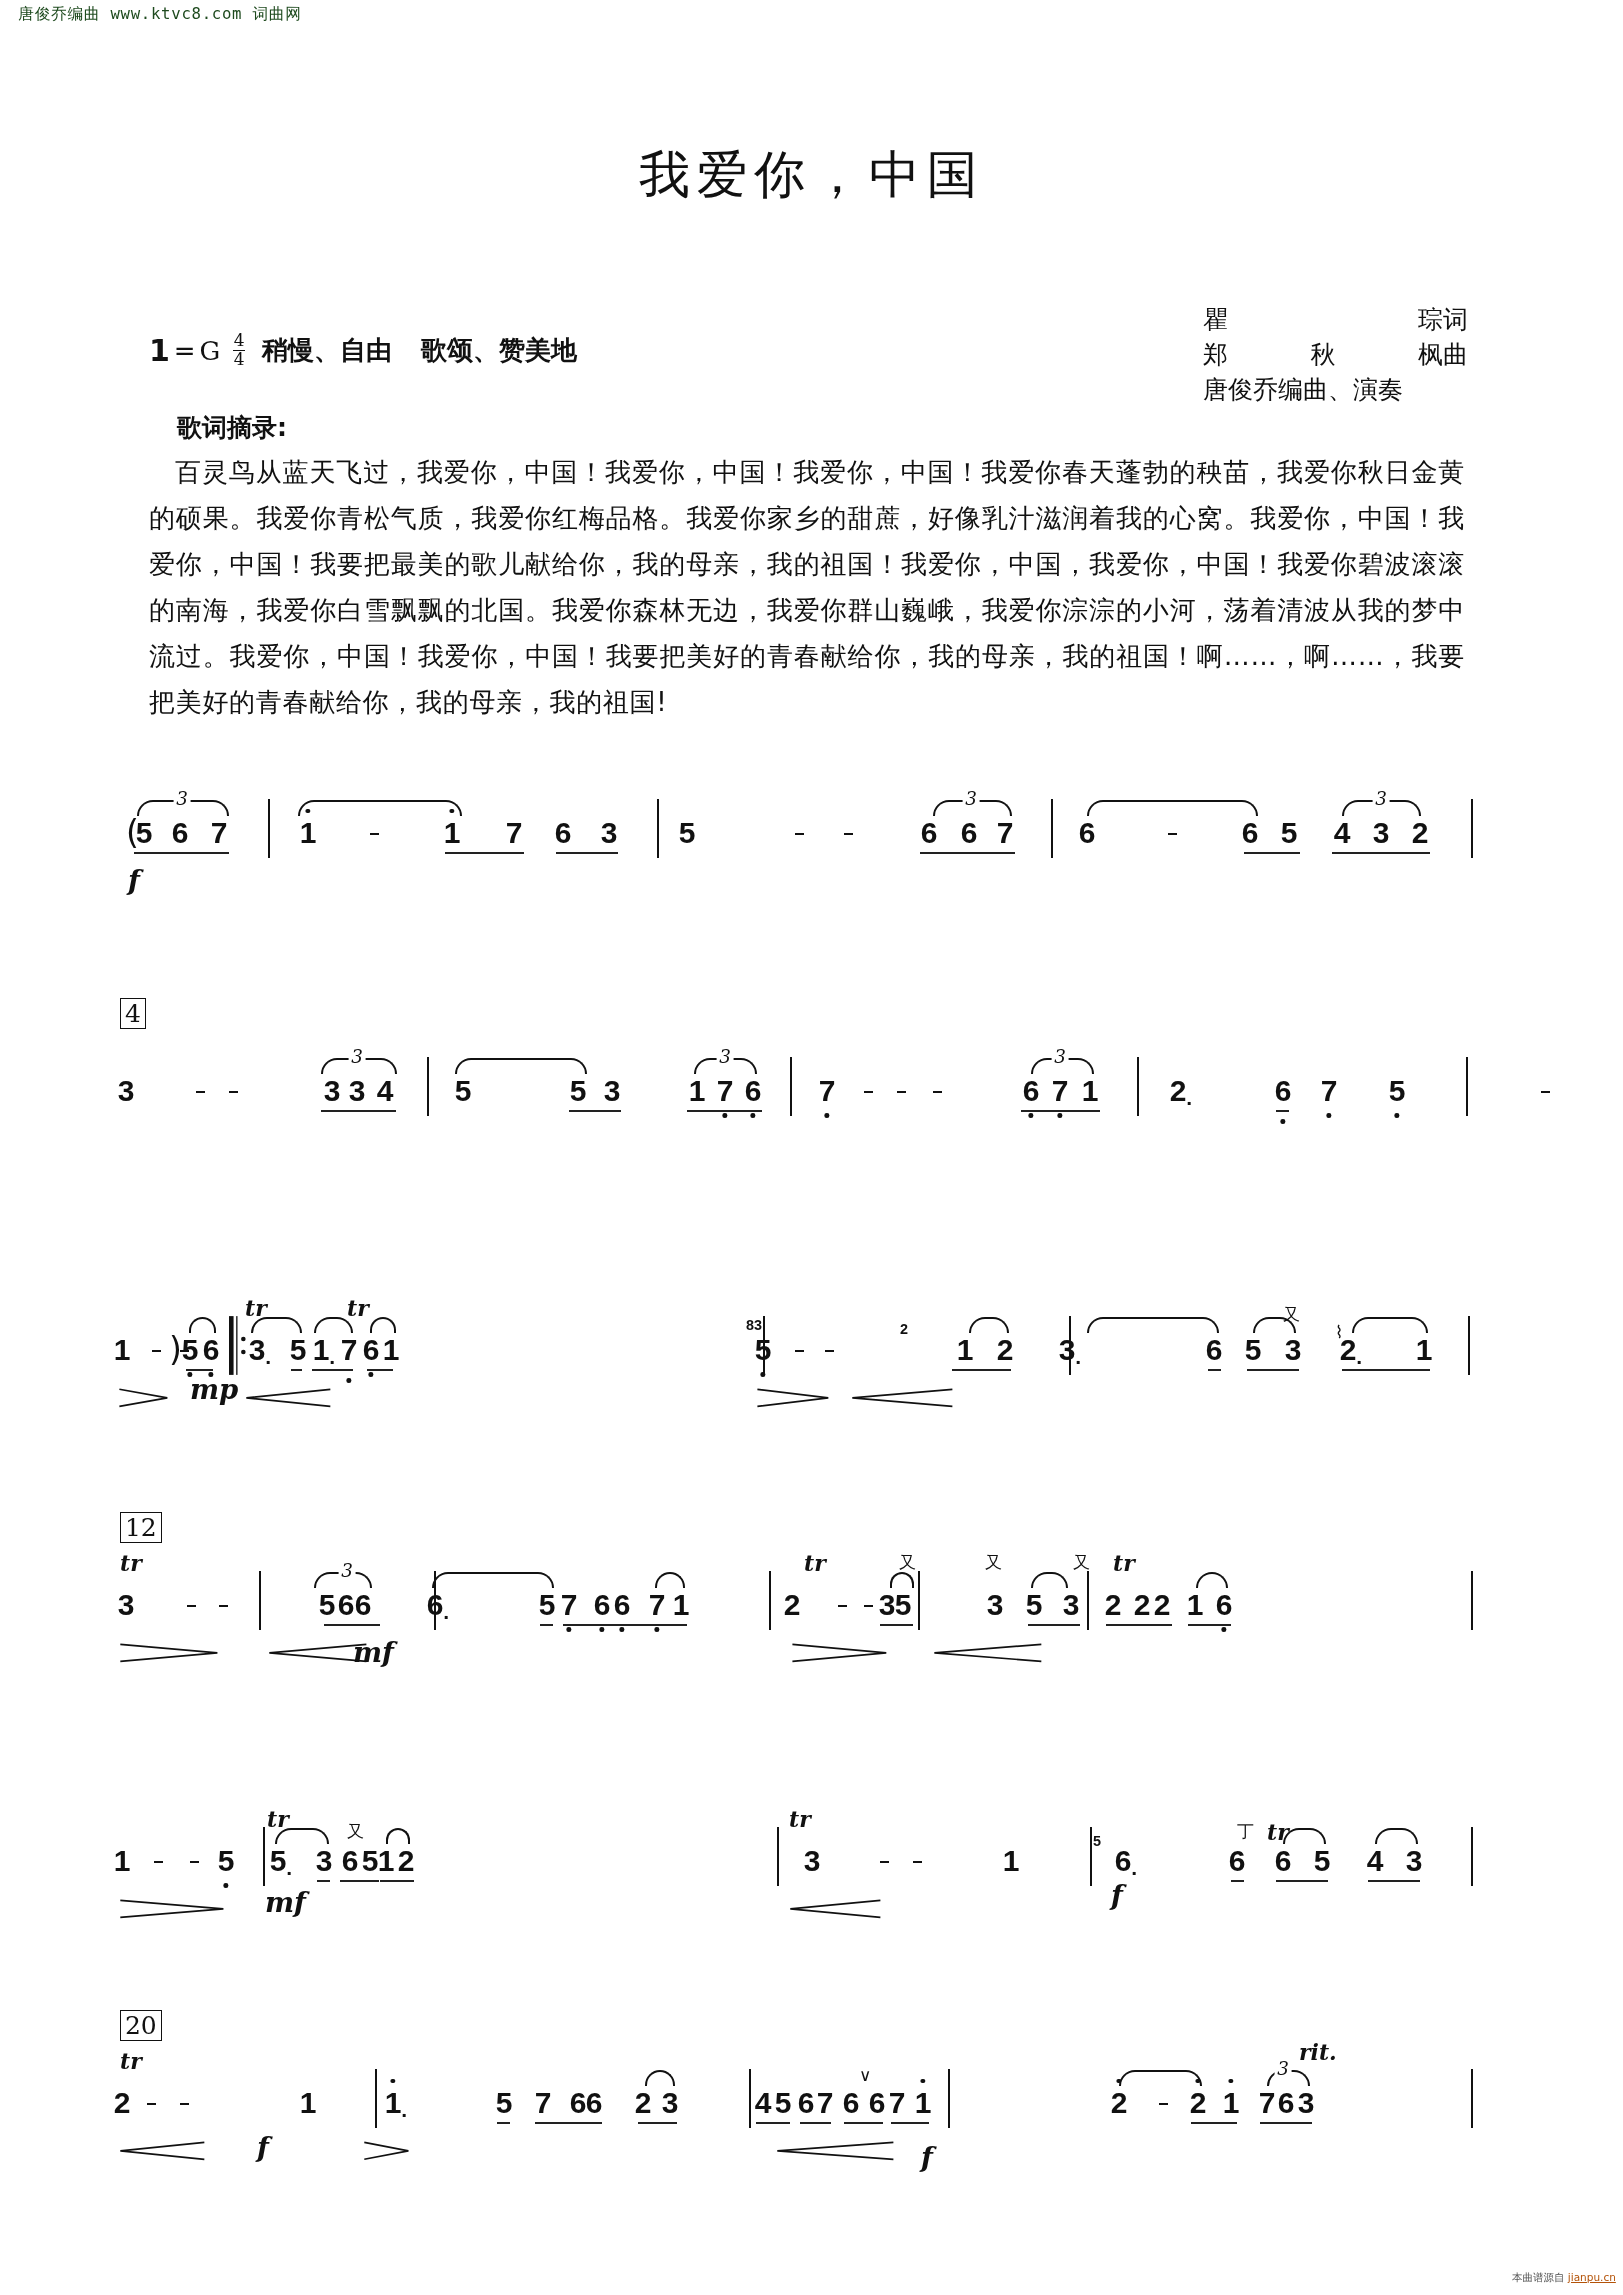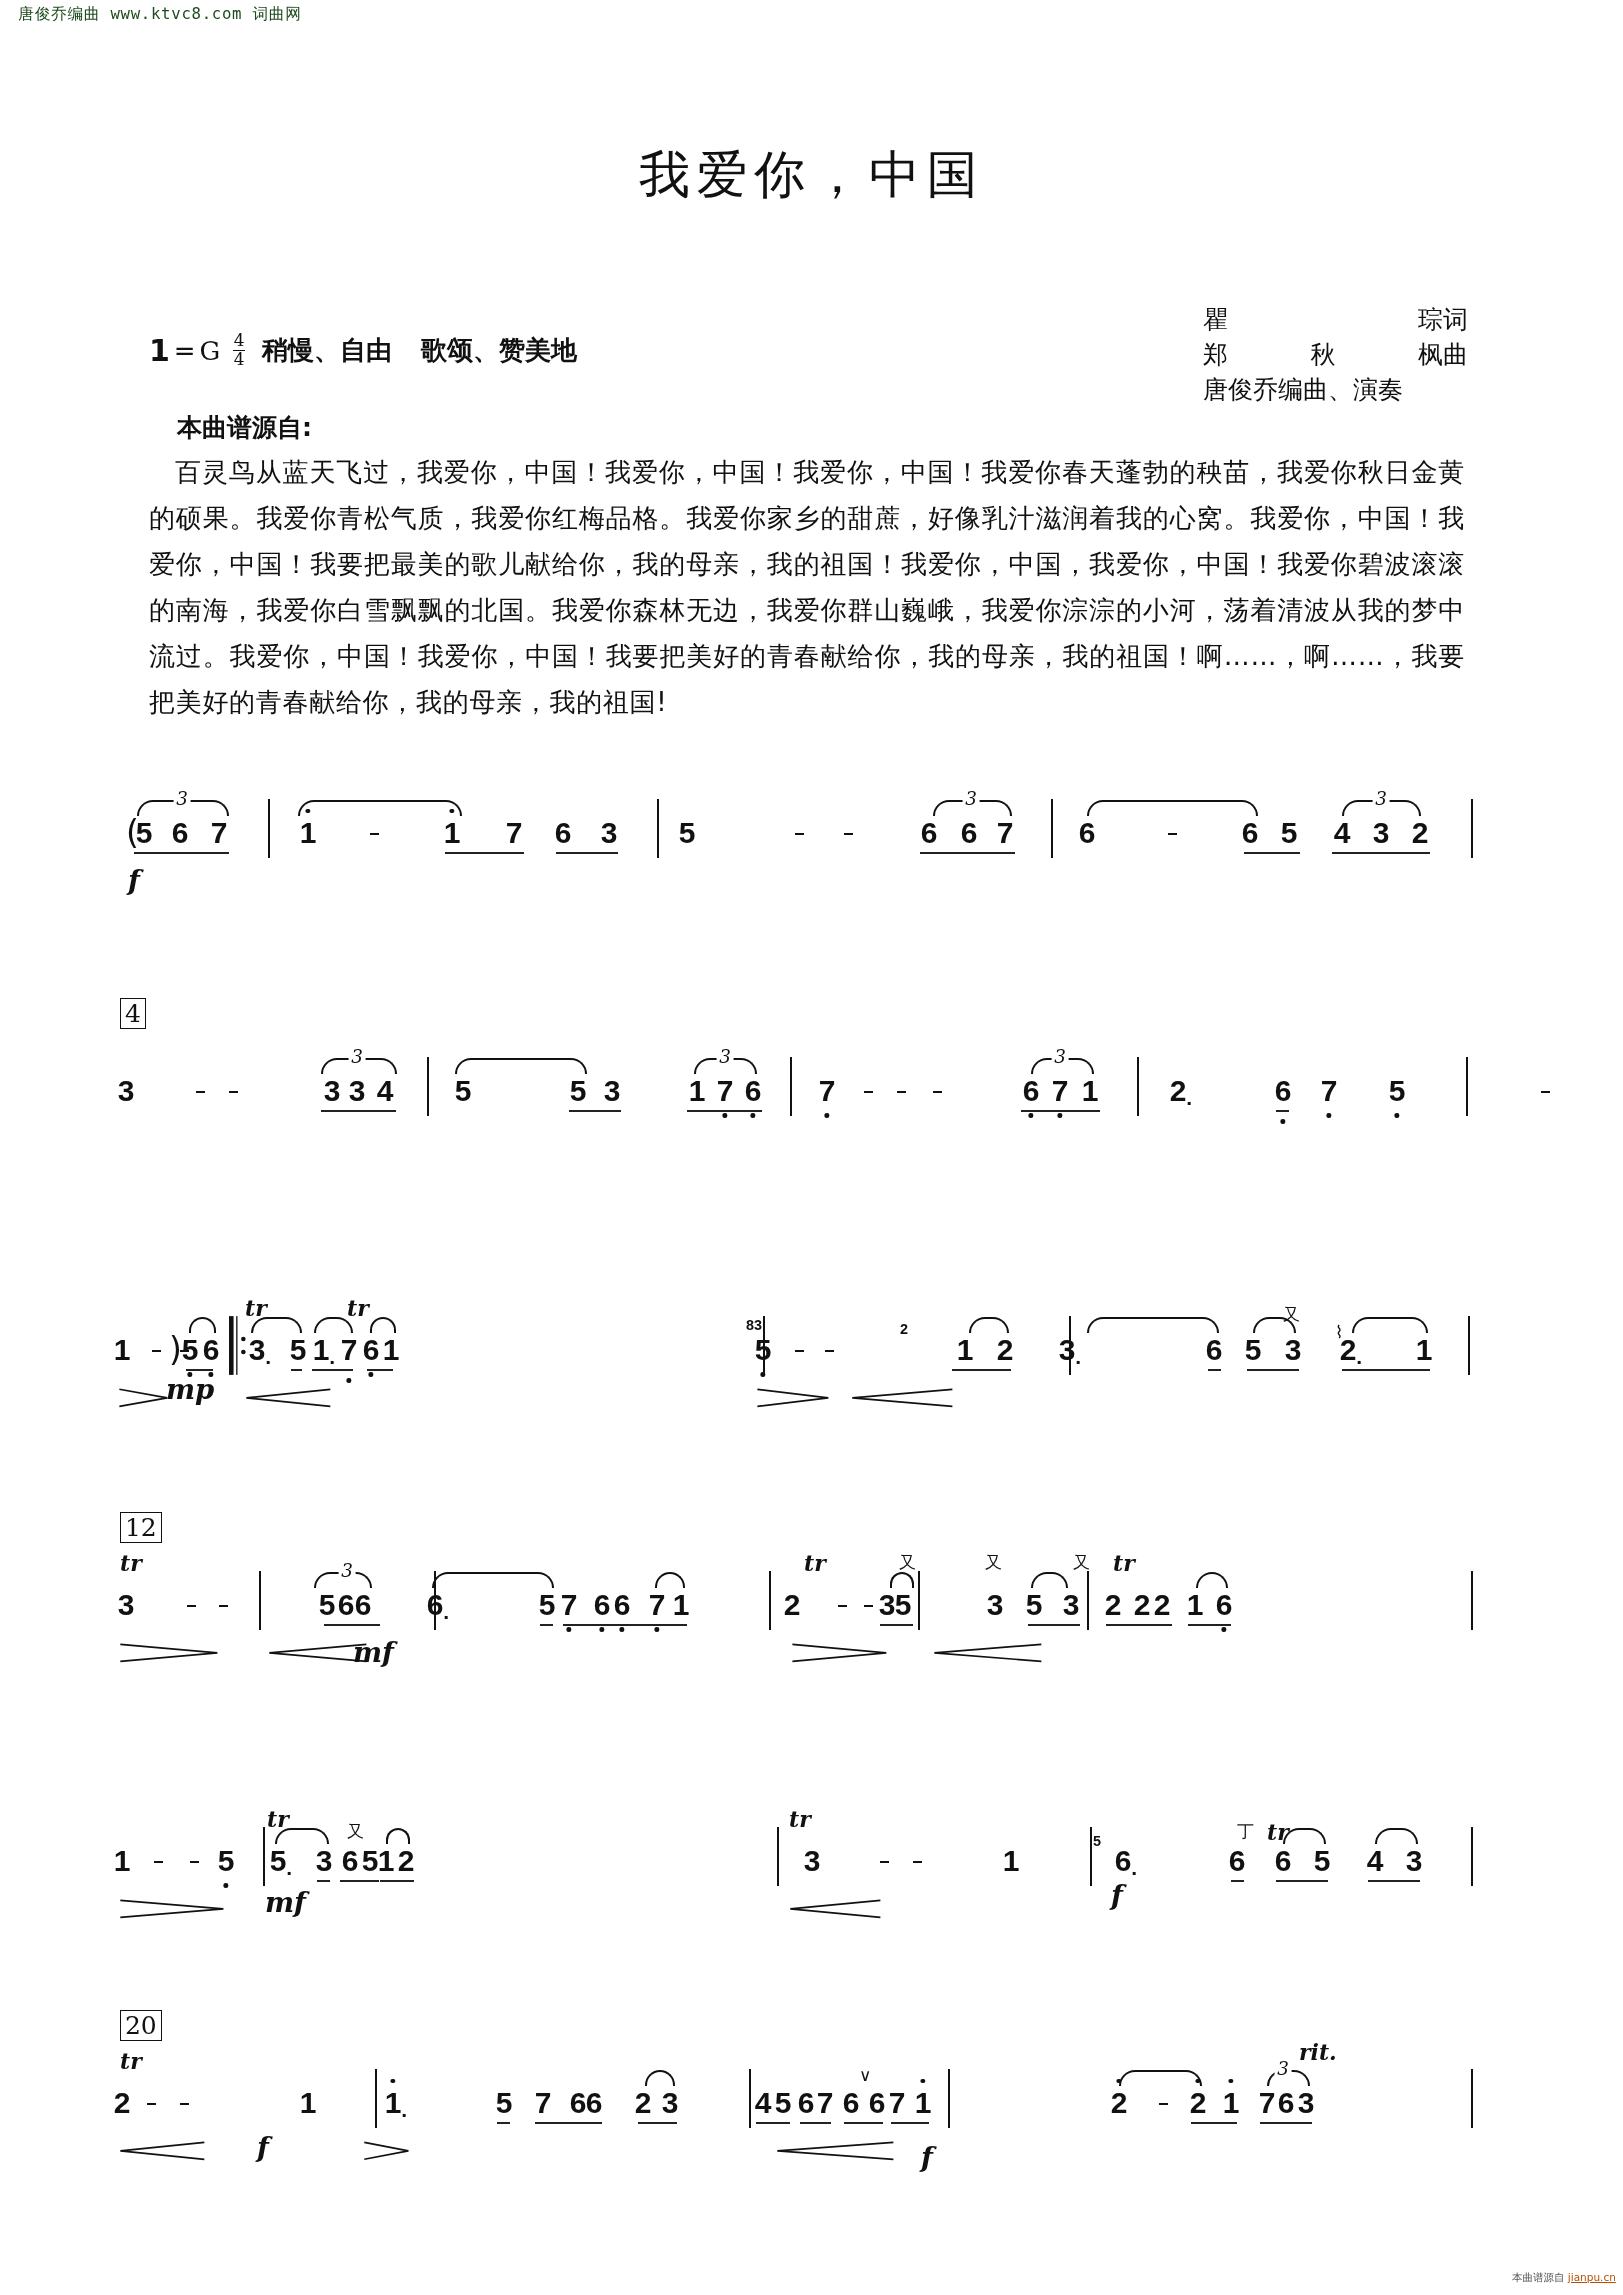--- a/index.html
+++ b/index.html
@@ -70,21 +70,21 @@
   <div class="credit-row">
     <span>郑</span>
     <span>秋</span>
     <span>枫曲</span>
   </div>
   <div class="credit-row">
     <span>唐俊乔编曲、演奏</span>
   </div>
 </div>
 
-<div class="abs lyrics-head">本曲谱源自:</div>
+<div class="abs lyrics-head">歌词摘录:</div>
 <div class="abs lyrics">百灵鸟从蓝天飞过，我爱你，中国！我爱你，中国！我爱你，中国！我爱你春天蓬勃的秧苗，我爱你秋日金黄的硕果。我爱你青松气质，我爱你红梅品格。我爱你家乡的甜蔗，好像乳汁滋润着我的心窝。我爱你，中国！我爱你，中国！我要把最美的歌儿献给你，我的母亲，我的祖国！我爱你，中国，我爱你，中国！我爱你碧波滚滚的南海，我爱你白雪飘飘的北国。我爱你森林无边，我爱你群山巍峨，我爱你淙淙的小河，荡着清波从我的梦中流过。我爱你，中国！我爱你，中国！我要把美好的青春献给你，我的母亲，我的祖国！啊……，啊……，我要把美好的青春献给你，我的母亲，我的祖国!</div>
 
 <div id="score">
     <div class="system" style="top: 779px;">
       <div class="paren" style="left: 126px; top: 34px;">(</div>
       <div class="n" style="left: 144px; top: 39px;">5</div>
       <div class="n" style="left: 180px; top: 39px;">6</div>
       <div class="n" style="left: 219px; top: 39px;">7</div>
       <div class="n" style="left: 308px; top: 39px;">1<span class="dot hi"></span></div>
       <div class="n" style="left: 452px; top: 39px;">1<span class="dot hi"></span></div>
@@ -206,21 +206,21 @@
       <div class="slur" style="left: 189px; width: 23px; top: 21px; height: 14.4px;"></div>
       <div class="slur" style="left: 251px; width: 47px; top: 21px; height: 14.4px;"></div>
       <div class="slur" style="left: 314px; width: 35px; top: 21px; height: 14.4px;"></div>
       <div class="slur" style="left: 370px; width: 21.6px; top: 21px; height: 14.4px;"></div>
       <div class="slur" style="left: 969px; width: 36px; top: 21px; height: 14.4px;"></div>
       <div class="slur" style="left: 1087px; width: 128px; top: 21px; height: 14.4px;"></div>
       <div class="slur" style="left: 1253px; width: 39px; top: 21px; height: 14.4px;"></div>
       <div class="slur" style="left: 1352px; width: 72px; top: 21px; height: 14.4px;"></div>
       <div class="tr" style="left: 245px; top: -1.3px;">tr</div>
       <div class="tr" style="left: 347px; top: -1.3px;">tr</div>
-      <div class="dyn" style="left: 166px; top: 77px;">mp</div>
+      <div class="dyn" style="left: 190px; top: 77px;">mp</div>
       <div class="grace" style="left: 746px; top: 21px;">83</div>
       <div class="grace" style="left: 900px; top: 25px;">2</div>
       <div class="small-mark" style="left: 1283px; top: 6.5px;">又</div>
       <div class="small-mark" style="left: 1335px; top: 26px;">⌇</div>
       <div class="repeat" style="left: 229px; top: 19.6px;"><svg width="19.6" height="59" viewBox="0 0 30 90">
           <rect x="0" y="0" width="7" height="90" fill="#111"></rect>
           <rect x="11" y="0" width="2" height="90" fill="#111"></rect>
           <circle cx="22" cy="35" r="3.5" fill="#111"></circle>
           <circle cx="22" cy="55" r="3.5" fill="#111"></circle>
         </svg></div>

